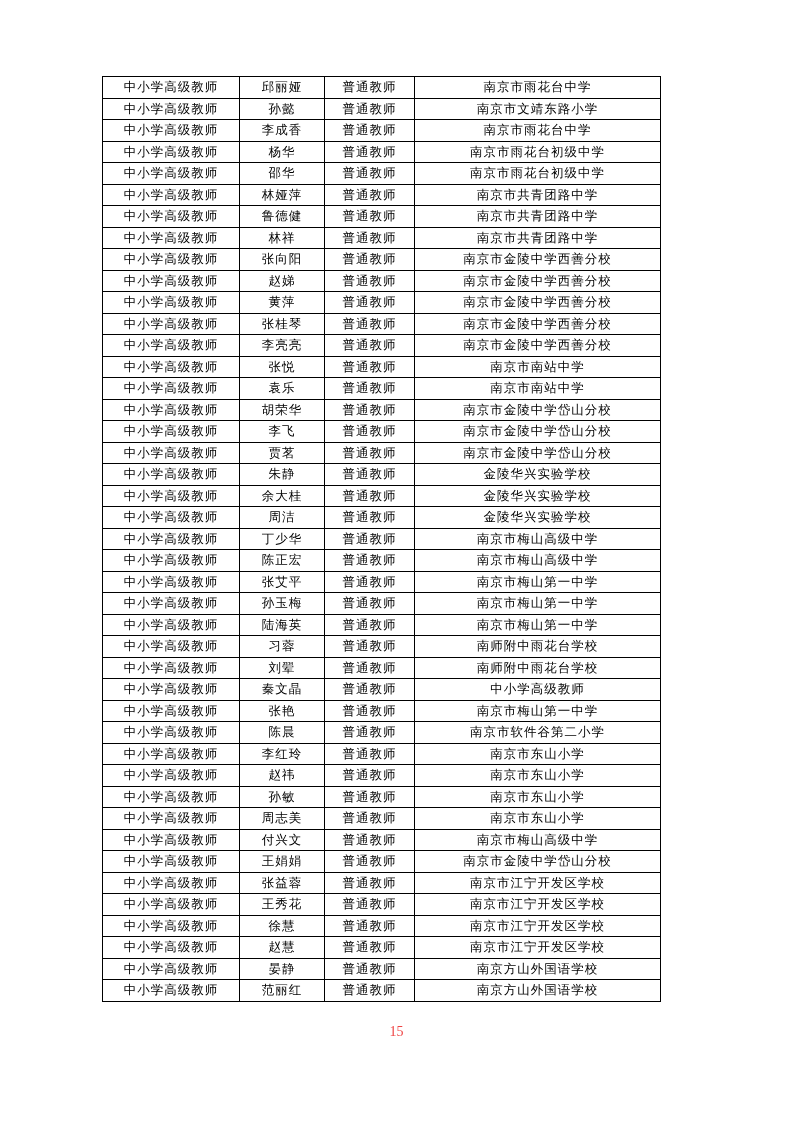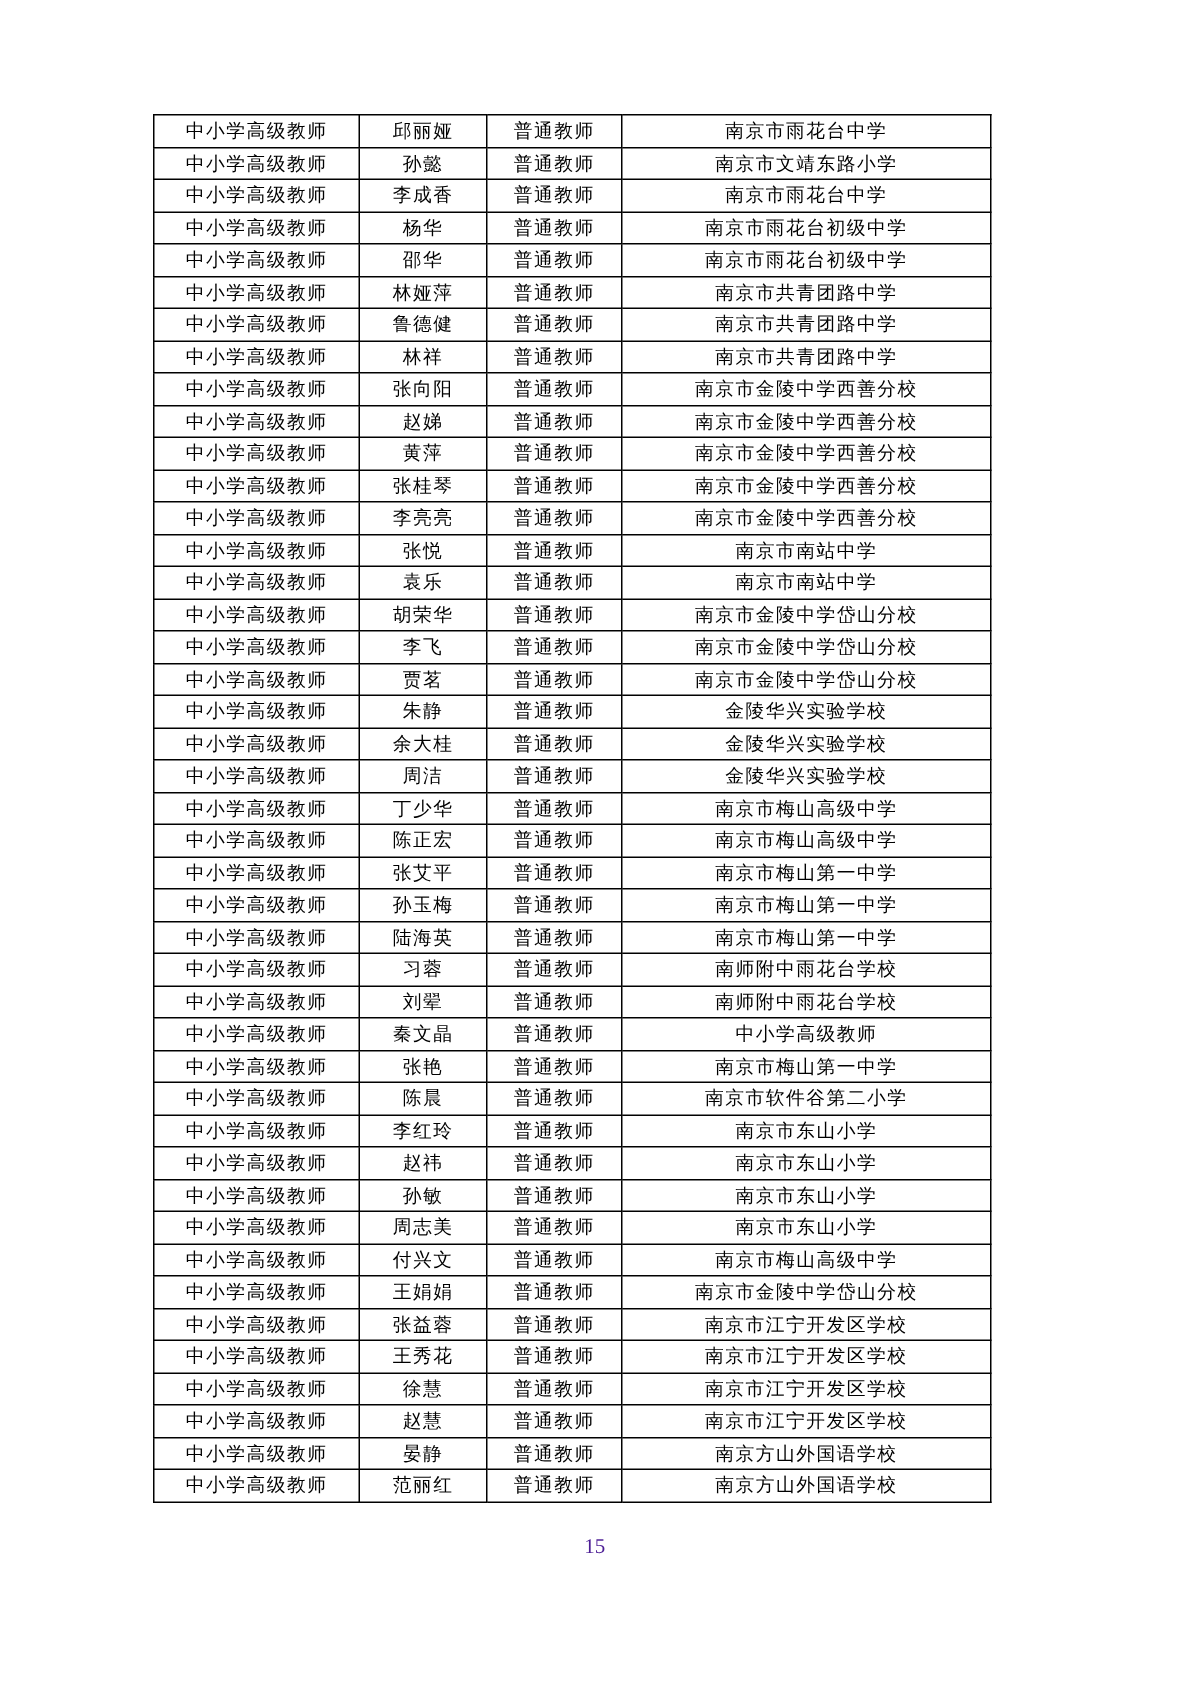--- a/index.html
+++ b/index.html
@@ -39,21 +39,21 @@
   .col-pos    { width: 90px;  }
   .col-school { width: 246px; }
   .page-number {
     position: absolute;
     left: 0;
     top: 1024px;
     width: 100%;
     text-align: center;
     font-family: "Liberation Serif", serif;
     font-size: 14px;
-    color: #4c1d95;
+    color: #ef4444;
   }
 </style>
 </head>
 <body>
 
 <div class="page">
 
   <table class="roster">
     <colgroup>
       <col class="col-title">

